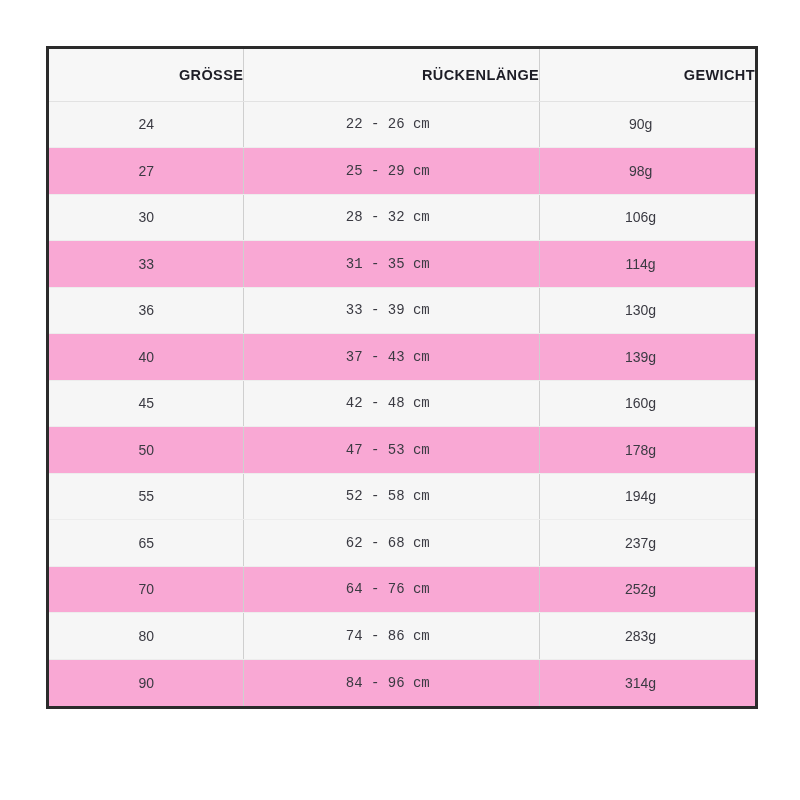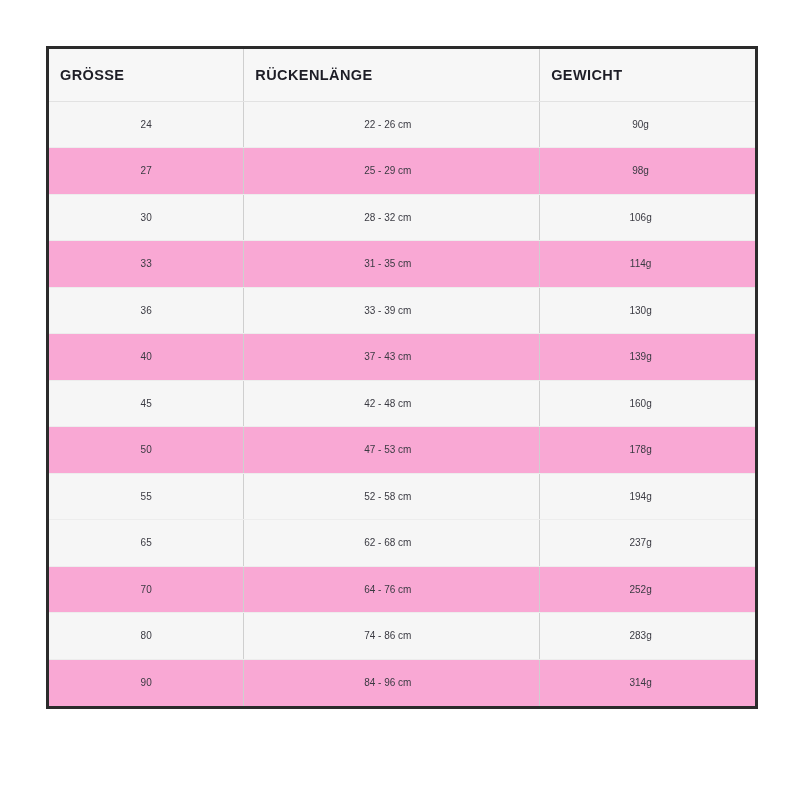--- a/index.html
+++ b/index.html
@@ -41,37 +41,37 @@
   table.size-table col.col-size    { width: 27.6%; }
   table.size-table col.col-length  { width: 41.9%; }
   table.size-table col.col-weight  { width: 30.5%; }
 
   table.size-table thead th {
     background: #f7f7f7;
     color: #1d1d26;
     font-size: 14.5px;
     font-weight: bold;
     letter-spacing: 0.4px;
-    text-align: left;
+    text-align: right;
     padding: 16px 0 16px 11px;
     height: 52px;
     box-sizing: border-box;
     border-right: 1px solid #cfcfcf;
     border-bottom: 1px solid #e2e2e2;
     vertical-align: middle;
     white-space: nowrap;
   }
   table.size-table thead th:last-child {
     border-right: none;
   }
 
   table.size-table tbody td {
     height: 46.5px;
     box-sizing: border-box;
-    font-size: 10px;
+    font-size: 14px;
     color: #3a3a42;
     text-align: center;
     vertical-align: middle;
     border-right: 1px solid #cfcfcf;
     border-bottom: 1px solid #ededed;
     padding: 0;
     white-space: nowrap;
   }
   table.size-table tbody td:last-child {
     border-right: none;
@@ -83,20 +83,21 @@
 
   table.size-table tbody tr.row-odd  td { background: #f6f6f6; }
   table.size-table tbody tr.row-even td { background: #f9a8d4; }
 
   
   table.size-table tbody td.cell-weight {
     padding-right: 14px;
   }
   table.size-table tbody td.cell-length {
     padding-right: 8px;
+    font-family: Liberation Mono, monospace;
   }
 </style>
 </head>
 <body>
 
 <div class="page">
 
   <div class="size-table-wrap">
     <table class="size-table">
       <colgroup>

